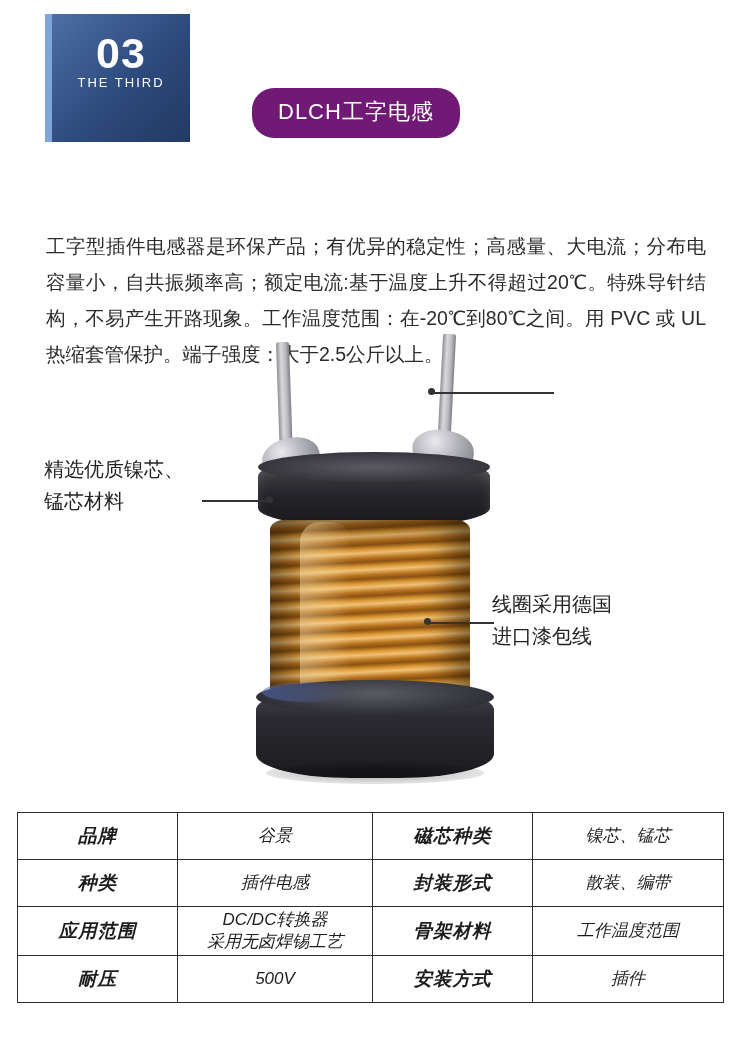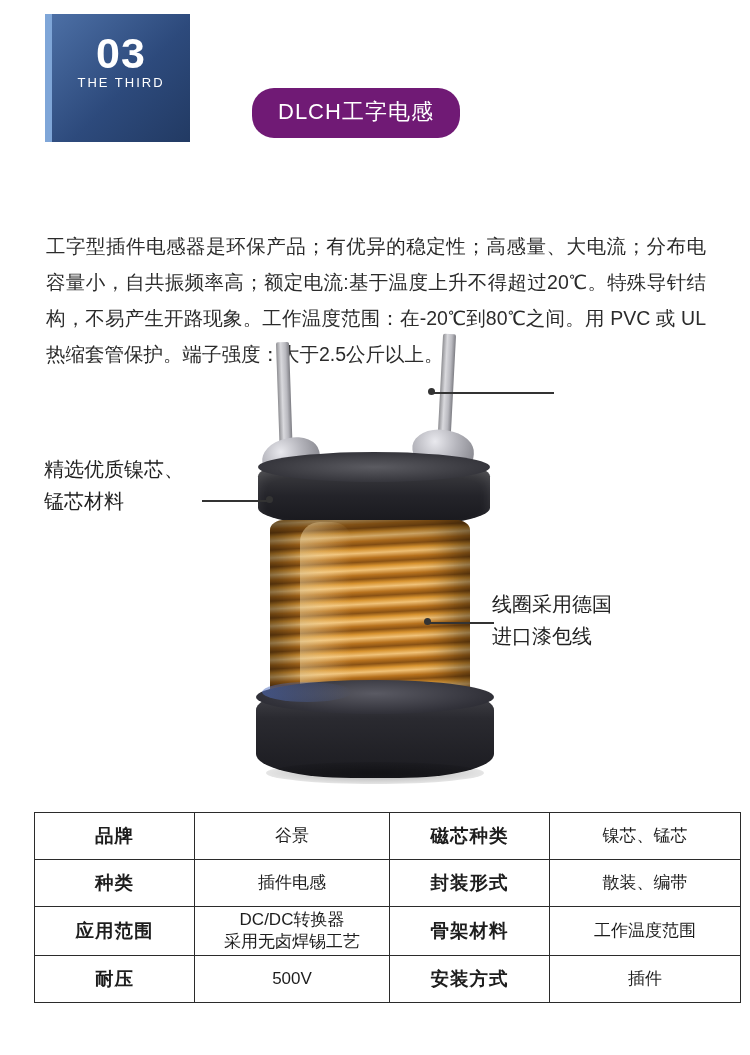--- a/index.html
+++ b/index.html
@@ -223,25 +223,26 @@
   .lead-1 { left: 432px; top: 62px;  width: 122px; }
   .dot-1  { left: 428px; top: 58px; }
   .lead-2 { left: 202px; top: 170px; width: 68px; }
   .dot-2  { left: 266px; top: 166px; }
   .lead-3 { left: 428px; top: 292px; width: 66px; }
   .dot-3  { left: 424px; top: 288px; }
 
   
   .spec-table {
     position: absolute;
-    left: 34px;
+    left: 17px;
     top: 812px;
     width: 706px;
     border-collapse: collapse;
     table-layout: fixed;
+    font-style: italic;
   }
   .spec-table td {
     border: 1px solid #2b2b2b;
     height: 42px;
     text-align: center;
     vertical-align: middle;
     font-size: 17px;
     color: #1d1d1d;
     padding: 2px 4px;
     line-height: 22px;

